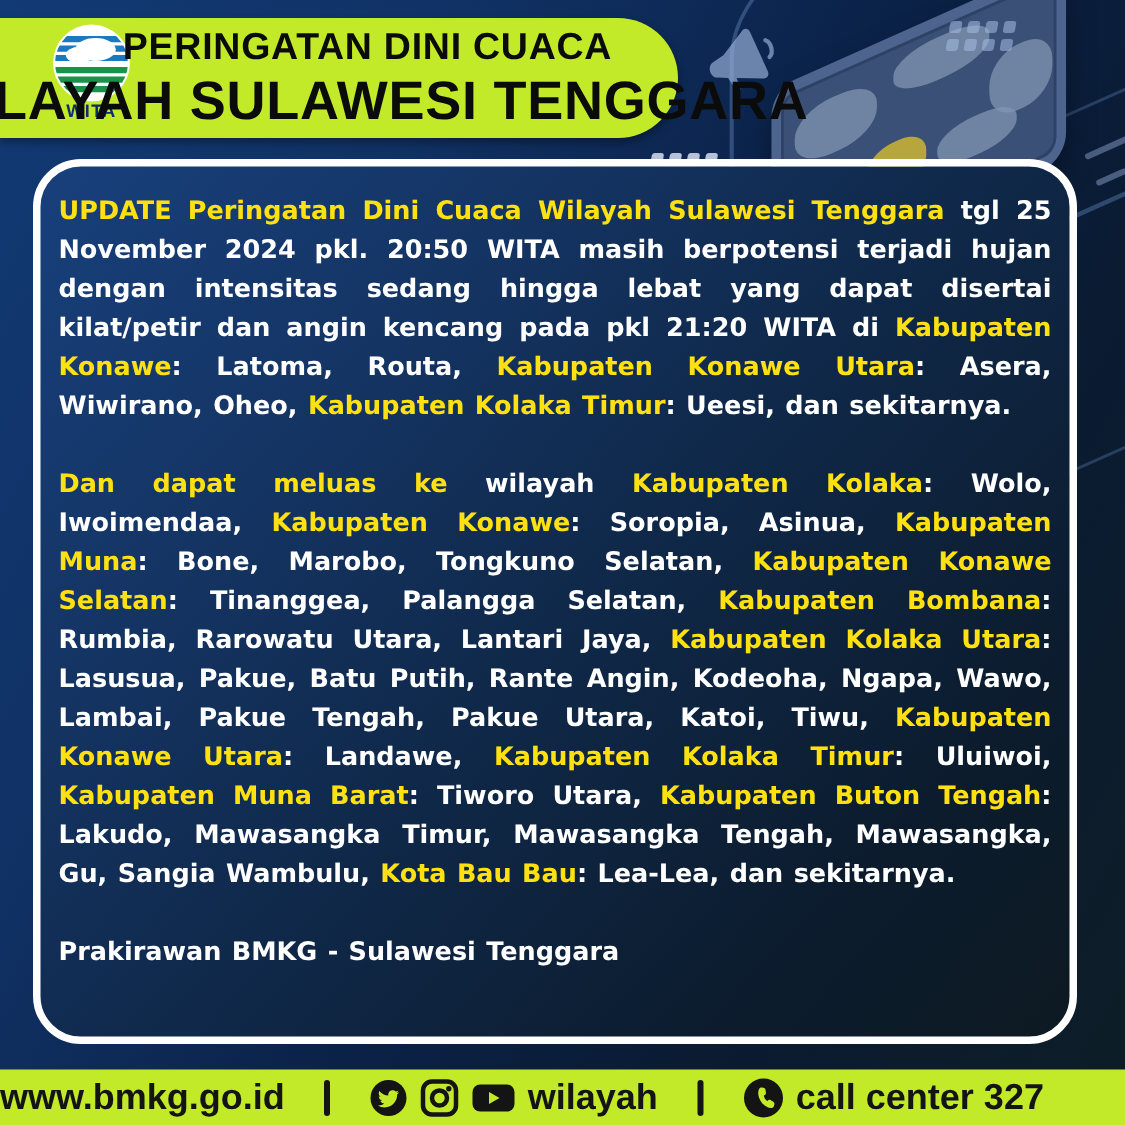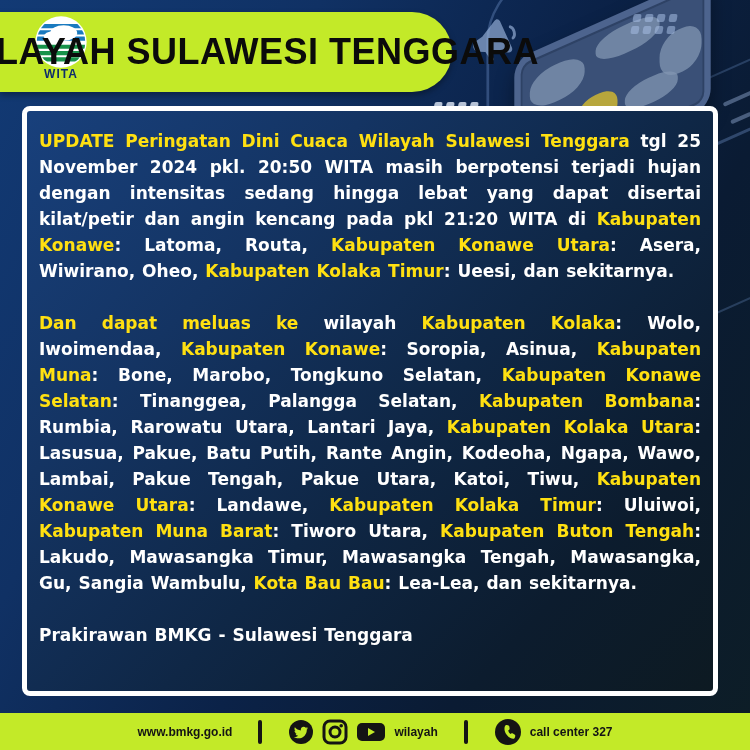--- a/index.html
+++ b/index.html
@@ -52,31 +52,31 @@
               letter-spacing:1px;color:#0d2d6b;margin-top:-2px;}
   .titles{position:absolute;left:44px;right:6px;top:0;height:80px;
           display:flex;flex-direction:column;align-items:center;justify-content:center;}
   .title-l1,.title-l2{font-family:"Liberation Sans",sans-serif;font-weight:bold;
           color:var(--title-dark);white-space:nowrap;line-height:1.15;}
   .title-l1{font-size:25px;letter-spacing:.5px;}
   .title-l2{font-size:36px;letter-spacing:.5px;}
 
   
   .content-box{position:absolute;left:22px;top:106px;width:696px;height:590px;z-index:2;
-          border:5px solid #ffffff;border-radius:8px;
+          border:5px solid #ffffff;border-radius:32px;
           background:linear-gradient(133deg,#18407c 0%,#143463 28%,#0f2746 55%,#0c1c2e 80%,#0d1a22 100%);
           padding:17px 12px;}
   .para{font-size:17px;line-height:26px;font-weight:bold;color:var(--body-white);
         text-align:justify;margin-bottom:26px;word-spacing:1px;}
   .para .hl{color:var(--highlight-yellow);}
 
   
   .footer{position:absolute;left:0;right:0;bottom:0;height:37px;z-index:3;
-          background:var(--accent-green);display:flex;align-items:center;justify-content:center;
-          gap:26px;font-family:"Liberation Sans",sans-serif;font-weight:bold;font-size:12px;color:#141414;}
+          background:var(--accent-green);display:flex;align-items:center;
+          gap:26px;font-family:"Liberation Sans",sans-serif;font-weight:bold;font-size:24px;color:#141414;}
   .footer .divider{width:4px;height:24px;border-radius:2px;background:#141414;}
   .social{display:flex;align-items:center;gap:8px;}
   .callcenter{display:flex;align-items:center;gap:8px;}
   .footer svg{display:block;}
 </style>
 </head>
 <body>
 
 <div class="page">
 
@@ -141,20 +141,21 @@
           <ellipse cx="33" cy="20" rx="15" ry="8.5" fill="#ffffff"></ellipse>
           <ellipse cx="21" cy="24" rx="10" ry="6" fill="#ffffff"></ellipse>
           <rect x="1" y="33" width="58" height="4.6" rx="2.3" fill="#17934a"></rect>
           <rect x="1" y="40" width="58" height="4.6" rx="2.3" fill="#17934a"></rect>
           <rect x="1" y="47" width="58" height="4.6" rx="2.3" fill="#17934a"></rect>
         </g>
       </svg>
       <span class="logo-label">WITA</span>
     </div>
     <div class="titles">
+      <div class="title-l1">PERINGATAN DINI CUACA</div>
       <div class="title-l2">WILAYAH SULAWESI TENGGARA</div>
     </div>
   </header>
 
   <main class="content-box">
     <div id="paragraphs">
         <p class="para"><span class="hl">UPDATE Peringatan Dini Cuaca Wilayah Sulawesi Tenggara</span><span> tgl 25 November 2024 pkl. 20:50 WITA masih berpotensi terjadi hujan dengan intensitas sedang hingga lebat yang dapat disertai kilat/petir dan angin kencang pada pkl 21:20 WITA di </span><span class="hl">Kabupaten Konawe</span><span>: Latoma, Routa, </span><span class="hl">Kabupaten Konawe Utara</span><span>: Asera, Wiwirano, Oheo, </span><span class="hl">Kabupaten Kolaka Timur</span><span>: Ueesi, dan sekitarnya.</span></p>
         <p class="para"><span class="hl">Dan dapat meluas ke</span><span> wilayah </span><span class="hl">Kabupaten Kolaka</span><span>: Wolo, Iwoimendaa, </span><span class="hl">Kabupaten Konawe</span><span>: Soropia, Asinua, </span><span class="hl">Kabupaten Muna</span><span>: Bone, Marobo, Tongkuno Selatan, </span><span class="hl">Kabupaten Konawe Selatan</span><span>: Tinanggea, Palangga Selatan, </span><span class="hl">Kabupaten Bombana</span><span>: Rumbia, Rarowatu Utara, Lantari Jaya, </span><span class="hl">Kabupaten Kolaka Utara</span><span>: Lasusua, Pakue, Batu Putih, Rante Angin, Kodeoha, Ngapa, Wawo, Lambai, Pakue Tengah, Pakue Utara, Katoi, Tiwu, </span><span class="hl">Kabupaten Konawe Utara</span><span>: Landawe, </span><span class="hl">Kabupaten Kolaka Timur</span><span>: Uluiwoi, </span><span class="hl">Kabupaten Muna Barat</span><span>: Tiworo Utara, </span><span class="hl">Kabupaten Buton Tengah</span><span>: Lakudo, Mawasangka Timur, Mawasangka Tengah, Mawasangka, Gu, Sangia Wambulu, </span><span class="hl">Kota Bau Bau</span><span>: Lea-Lea, dan sekitarnya.</span></p>
         <p class="para"><span>Prakirawan BMKG - Sulawesi Tenggara</span></p>
       </div>

